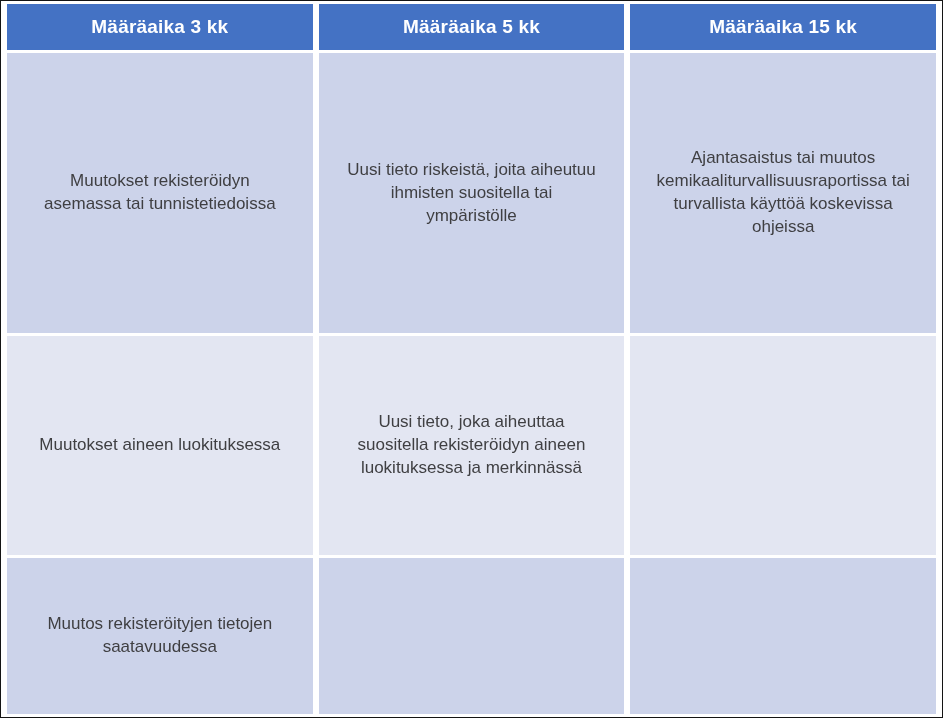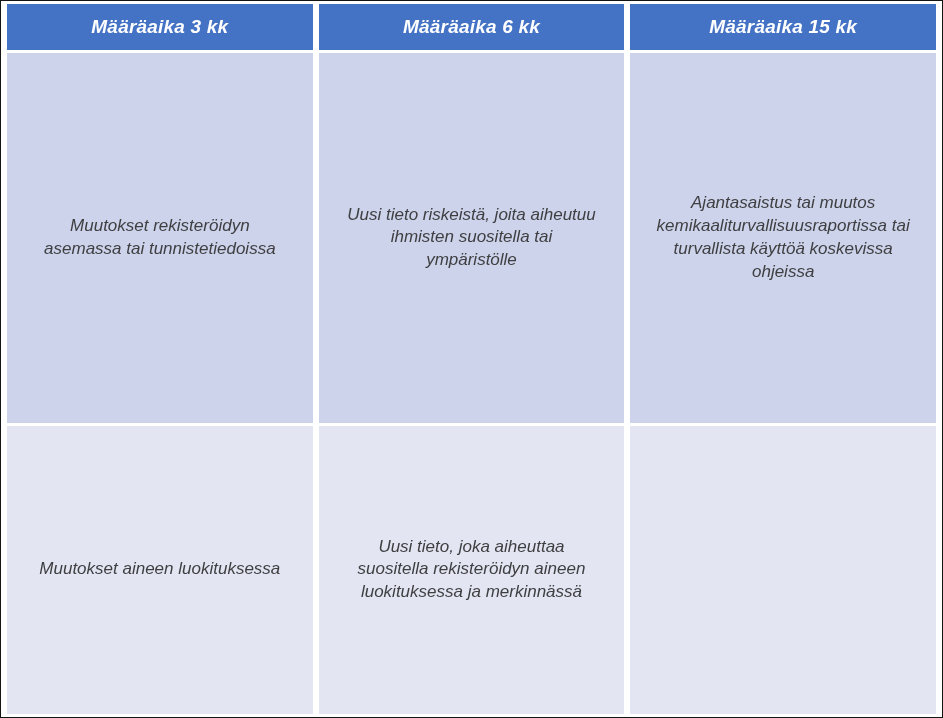--- a/index.html
+++ b/index.html
@@ -16,21 +16,20 @@
     width:943px;height:718px;box-sizing:border-box;
     border:1px solid var(--outer-border);
     background:var(--gap);
     font-family:"Liberation Sans","DejaVu Sans",sans-serif;
   }
   table.deadline-table{
     width:100%;height:100%;
     border-collapse:separate;
     border-spacing:6px 3px;
     table-layout:fixed;
-    font-style:italic;
   }
   .deadline-table th{
     background:var(--header-bg);
     color:var(--header-text);
     font-size:19px;font-weight:bold;
     height:42px;
     text-align:center;vertical-align:middle;
     letter-spacing:0.2px;
     padding:2px 6px;
   }
@@ -44,30 +43,35 @@
   .deadline-table tbody tr:nth-child(even) td{background:var(--row-light);}
 </style>
 </head>
 <body>
 
 <div class="page">
   <table class="deadline-table">
     <thead>
       <tr>
         <th>Määräaika 3 kk</th>
-        <th>Määräaika 6 kk</th>
+        <th>Määräaika 5 kk</th>
         <th>Määräaika 15 kk</th>
       </tr>
     </thead>
     <tbody>
       <tr>
         <td>Muutokset rekisteröidyn asemassa tai tunnistetiedoissa</td>
         <td>Uusi tieto riskeistä, joita aiheutuu ihmisten suositella tai ympäristölle</td>
         <td>Ajantasaistus tai muutos kemikaaliturvallisuusraportissa tai turvallista käyttöä koskevissa ohjeissa</td>
       </tr>
       <tr>
         <td>Muutokset aineen luokituksessa</td>
         <td>Uusi tieto, joka aiheuttaa suositella rekisteröidyn aineen luokituksessa ja merkinnässä</td>
         <td></td>
       </tr>
+      <tr>
+        <td>Muutos rekisteröityjen tietojen saatavuudessa</td>
+        <td></td>
+        <td></td>
+      </tr>
     </tbody>
   </table>
 </div>
 
 </body></html>

